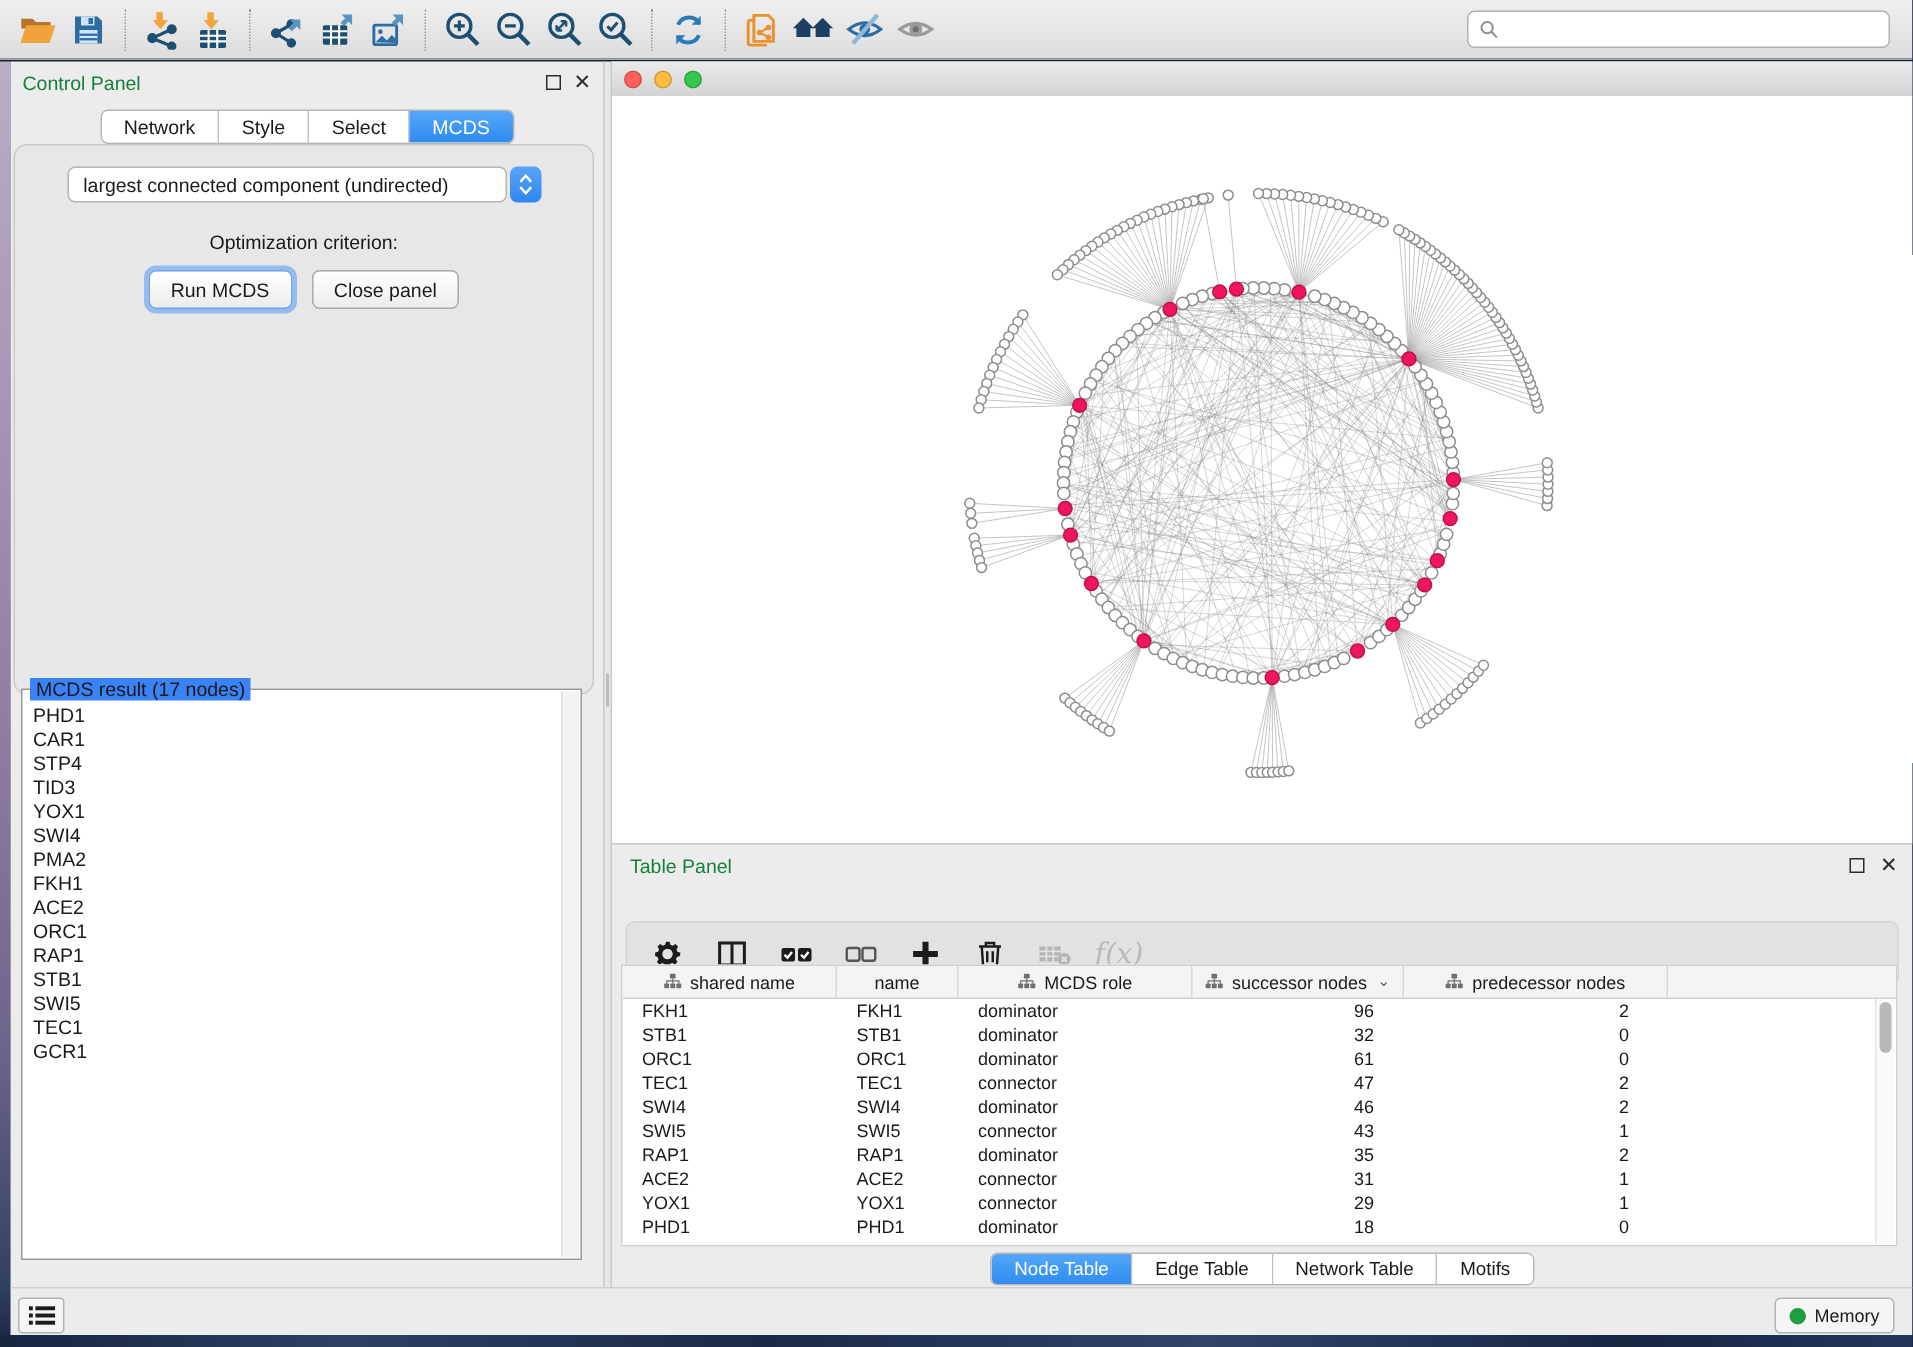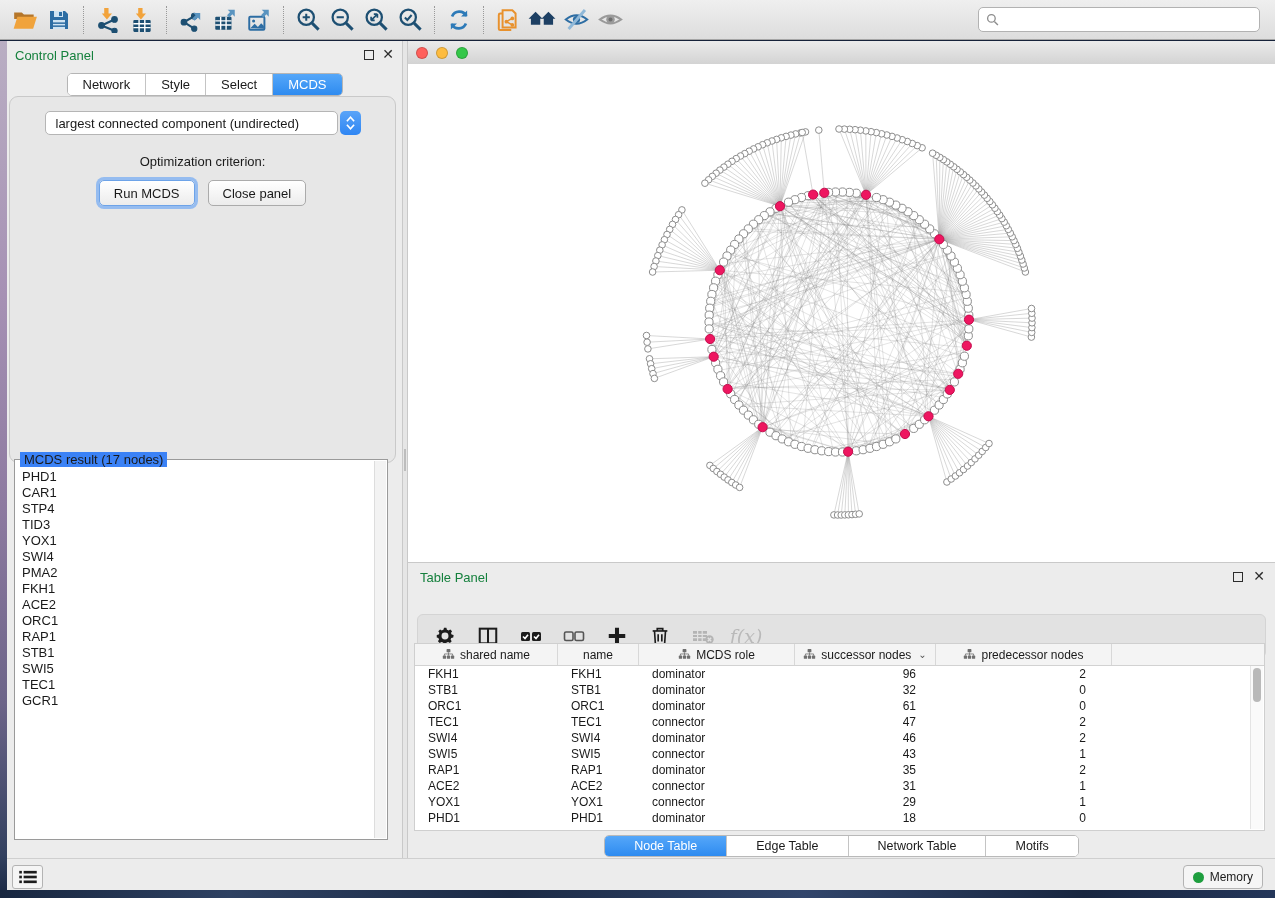--- a/index.html
+++ b/index.html
@@ -89,21 +89,21 @@
   .hcell .sort{color:#555;font-size:10px;margin-left:2px;}
   .hfill{flex:1;border-right:none;}
   .trow{display:flex;height:16px;align-items:center;font-size:12px;}
   .tcell{flex:0 0 auto;box-sizing:border-box;overflow:hidden;white-space:nowrap;}
   .tcell.left{padding-left:13px;text-align:left;}
   .tcell.right{padding-right:20px;text-align:right;}
   #tbl-scroll{position:absolute;top:22px;right:1px;bottom:1px;width:12px;background:#fafafa;border-left:1px solid #e4e4e4;}
   #tbl-thumb{position:absolute;top:2px;left:2px;width:8px;height:34px;background:#b9b9b9;border-radius:5px;}
   #tbl-tabs{position:absolute;left:0;right:0;top:272px;display:flex;justify-content:center;}
   #tbl-tabs .group{display:flex;border:1px solid #b9b9b9;border-radius:5px;overflow:hidden;background:#fff;}
-  .bt-tab{padding:3px 29px;font-size:12.5px;background:#fff;border-right:1px solid #c4c4c4;}
+  .bt-tab{padding:3px 15px;font-size:12.5px;background:#fff;border-right:1px solid #c4c4c4;}
   .bt-tab:last-child{border-right:none;}
   .bt-tab.active{background:linear-gradient(#55a7f9,#2e8bf0);color:#fff;}
   
   #status-bar{position:absolute;left:7px;top:858px;width:1268px;height:32px;background:#ececec;border-top:1px solid #cfcfcf;box-sizing:border-box;}
   #list-btn{position:absolute;left:5px;top:6px;width:29px;height:22px;background:#f5f5f5;
     border:1px solid #b3b3b3;border-radius:3px;display:flex;align-items:center;justify-content:center;}
   #memory-btn{position:absolute;right:12px;top:6px;height:22px;padding:0 9px;background:#f5f5f5;
     border:1px solid #b3b3b3;border-radius:4px;display:flex;align-items:center;gap:6px;font-size:12px;}
   #memory-dot{width:11px;height:11px;border-radius:50%;background:#1e9e3e;}
 </style>

